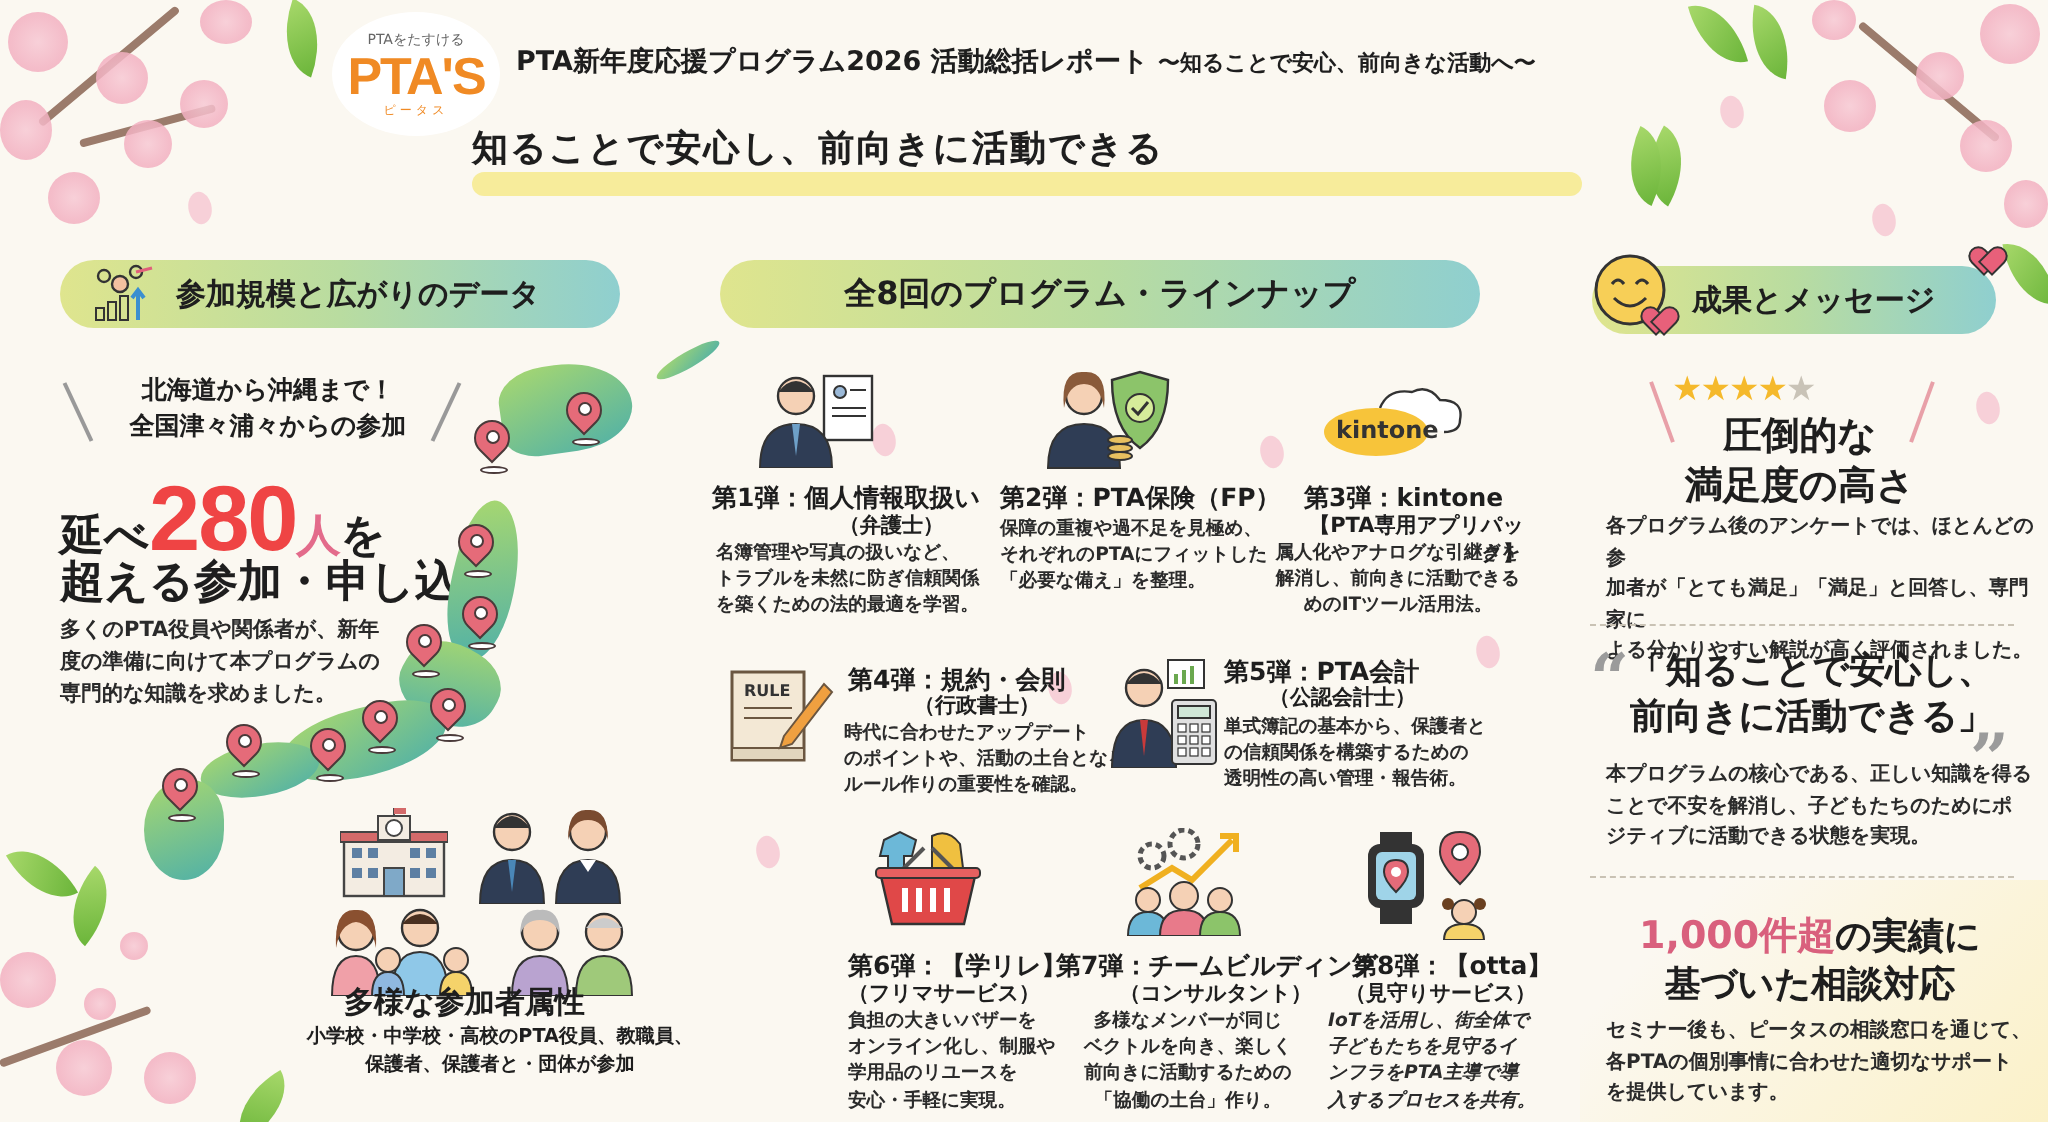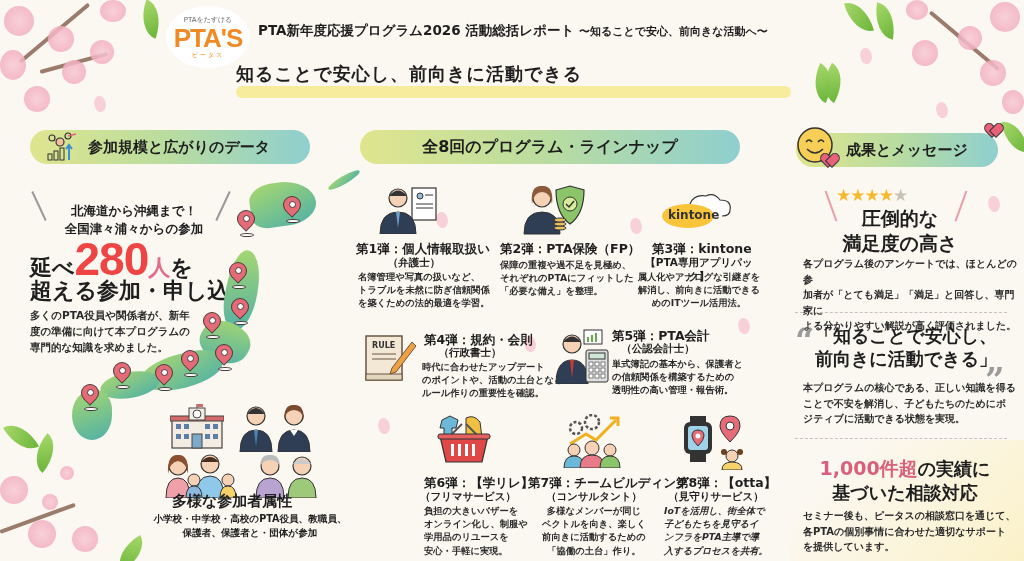--- a/index.html
+++ b/index.html
@@ -35,36 +35,36 @@
 
   
   .pill {
     position:absolute; height: 34px; border-radius: 17px;
     background: linear-gradient(90deg, #dfe58e 0%, #b9dca0 50%, #8fcfcf 100%);
     display:flex; align-items:center; font-weight:bold; font-size: 15px;
   }
   .pill .ico { display:inline-flex; align-items:center; justify-content:center; margin-right:8px; }
 
   
-  .lead { text-align:center; font-weight:bold; font-size: 12.5px; line-height: 1.45; margin-top: 16px; }
+  .lead { text-align:center; font-weight:bold; font-size: 12.5px; line-height: 1.45; }
   .big-line { font-weight:bold; font-size: 22px; white-space:nowrap; }
   .big-num { font-size: 46px; color:#ef4444; font-family:"Liberation Sans", sans-serif; font-weight:bold; letter-spacing:-1px; }
   .big-unit { color:#e36b8b; font-size:22px; }
   .small-text { font-size: 10.5px; font-weight:bold; line-height: 1.5; color:#2a2a2a; }
 
   
   .island { position:absolute; background: linear-gradient(160deg, #a9d86f, #4fb0a8); }
   .pin { position:absolute; width:20px; height:26px; }
   .pin .head { width:18px; height:18px; border-radius: 50% 50% 50% 0; transform: rotate(-45deg); background:#e56b79; border:1.5px solid #4a3a3a; position:absolute; left:1px; top:0; }
   .pin .dot { width:7px; height:7px; background:#fff; border-radius:50%; position:absolute; left:7px; top:5px; border:1px solid #4a3a3a; }
   .pin .base { width:14px; height:4px; background:#fff; border:1px solid #4a3a3a; border-radius:50%; position:absolute; left:4px; top:23px; }
 
   
   .card-title { font-weight:bold; font-size: 12.5px; white-space:nowrap; }
-  .card-sub { font-weight:bold; font-size: 10.5px; text-align:center; }
+  .card-sub { font-weight:bold; font-size: 10.5px; text-align:right; }
   .card-desc { font-size: 9.3px; font-weight:bold; line-height:1.42; color:#2b2b2b; }
   .center { text-align:center; }
 
   
   .right-heading { font-weight:bold; font-size: 19px; text-align:center; line-height:1.3; }
   .right-text { font-size:10px; font-weight:bold; line-height:1.55; color:#2b2b2b; }
   .dash { position:absolute; left: 795px; width: 212px; border-top: 1.5px dashed #c9c2b4; }
   .star { color:#f5b92b; font-size: 17px; letter-spacing: -1px; }
   .quote-mark { position:absolute; font-size: 34px; color:#9b9b9b; font-family:"DejaVu Serif", serif; font-weight:bold; }
   .heart { position:absolute; width:14px; height:13px; }

